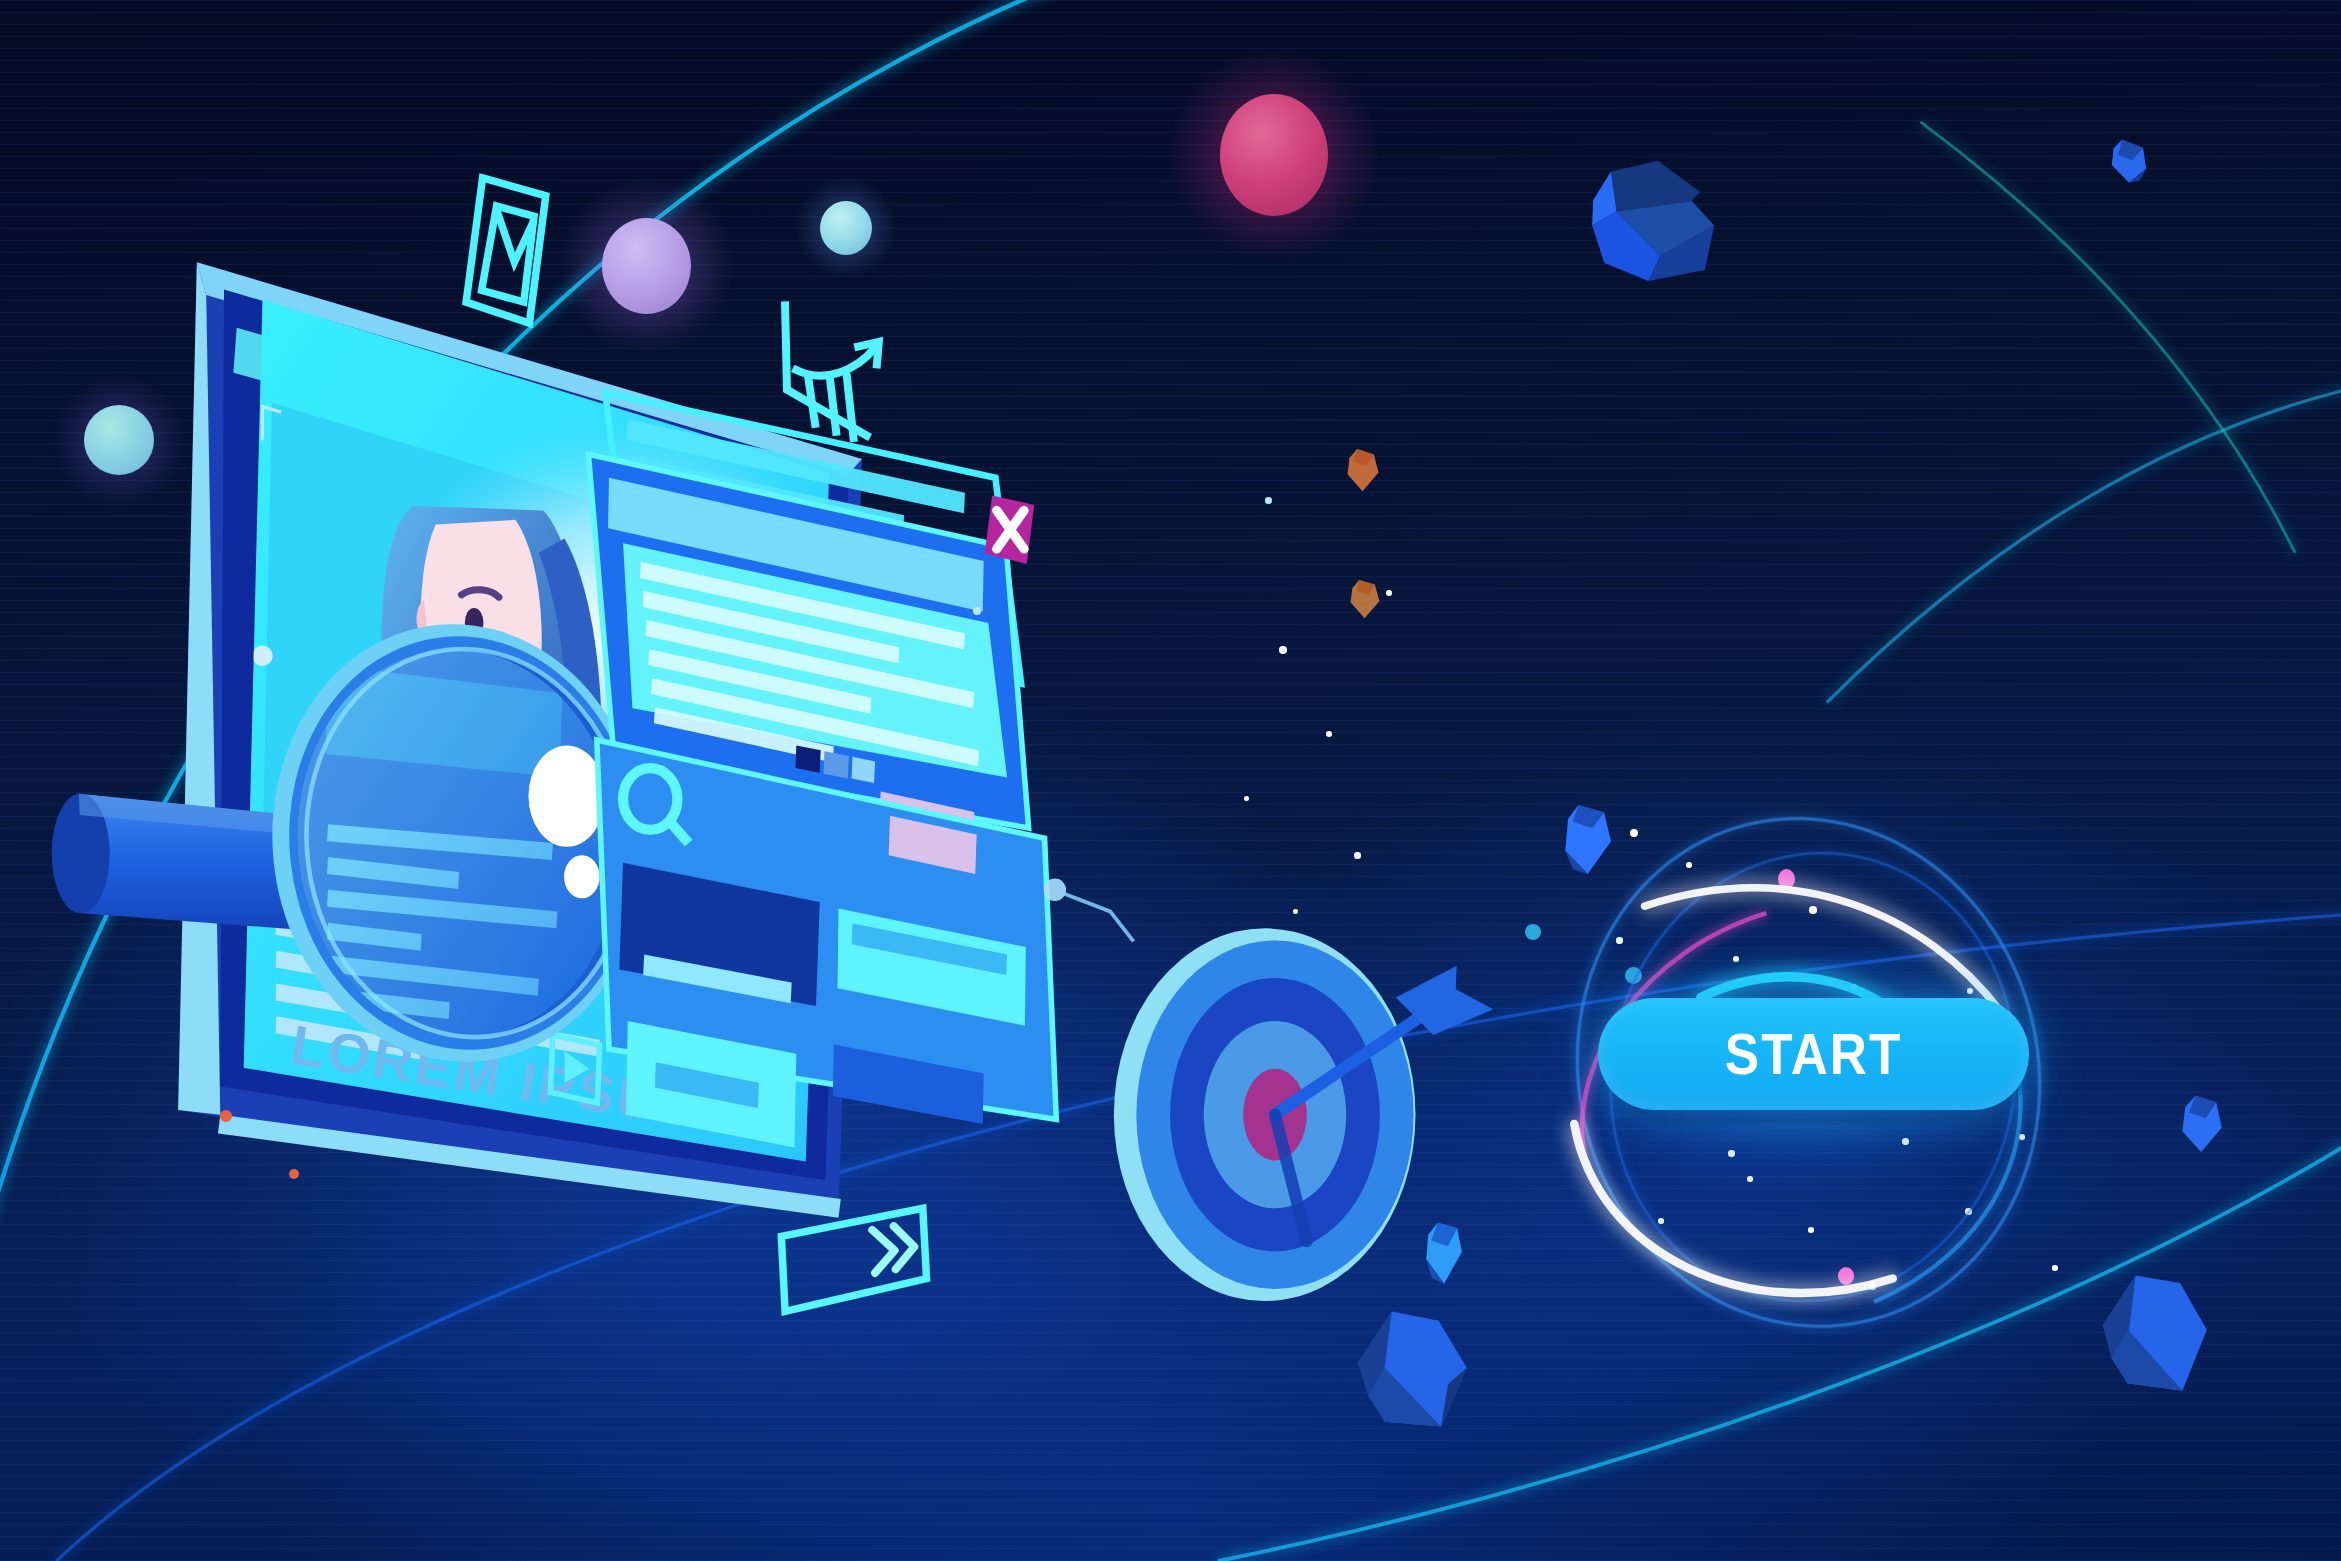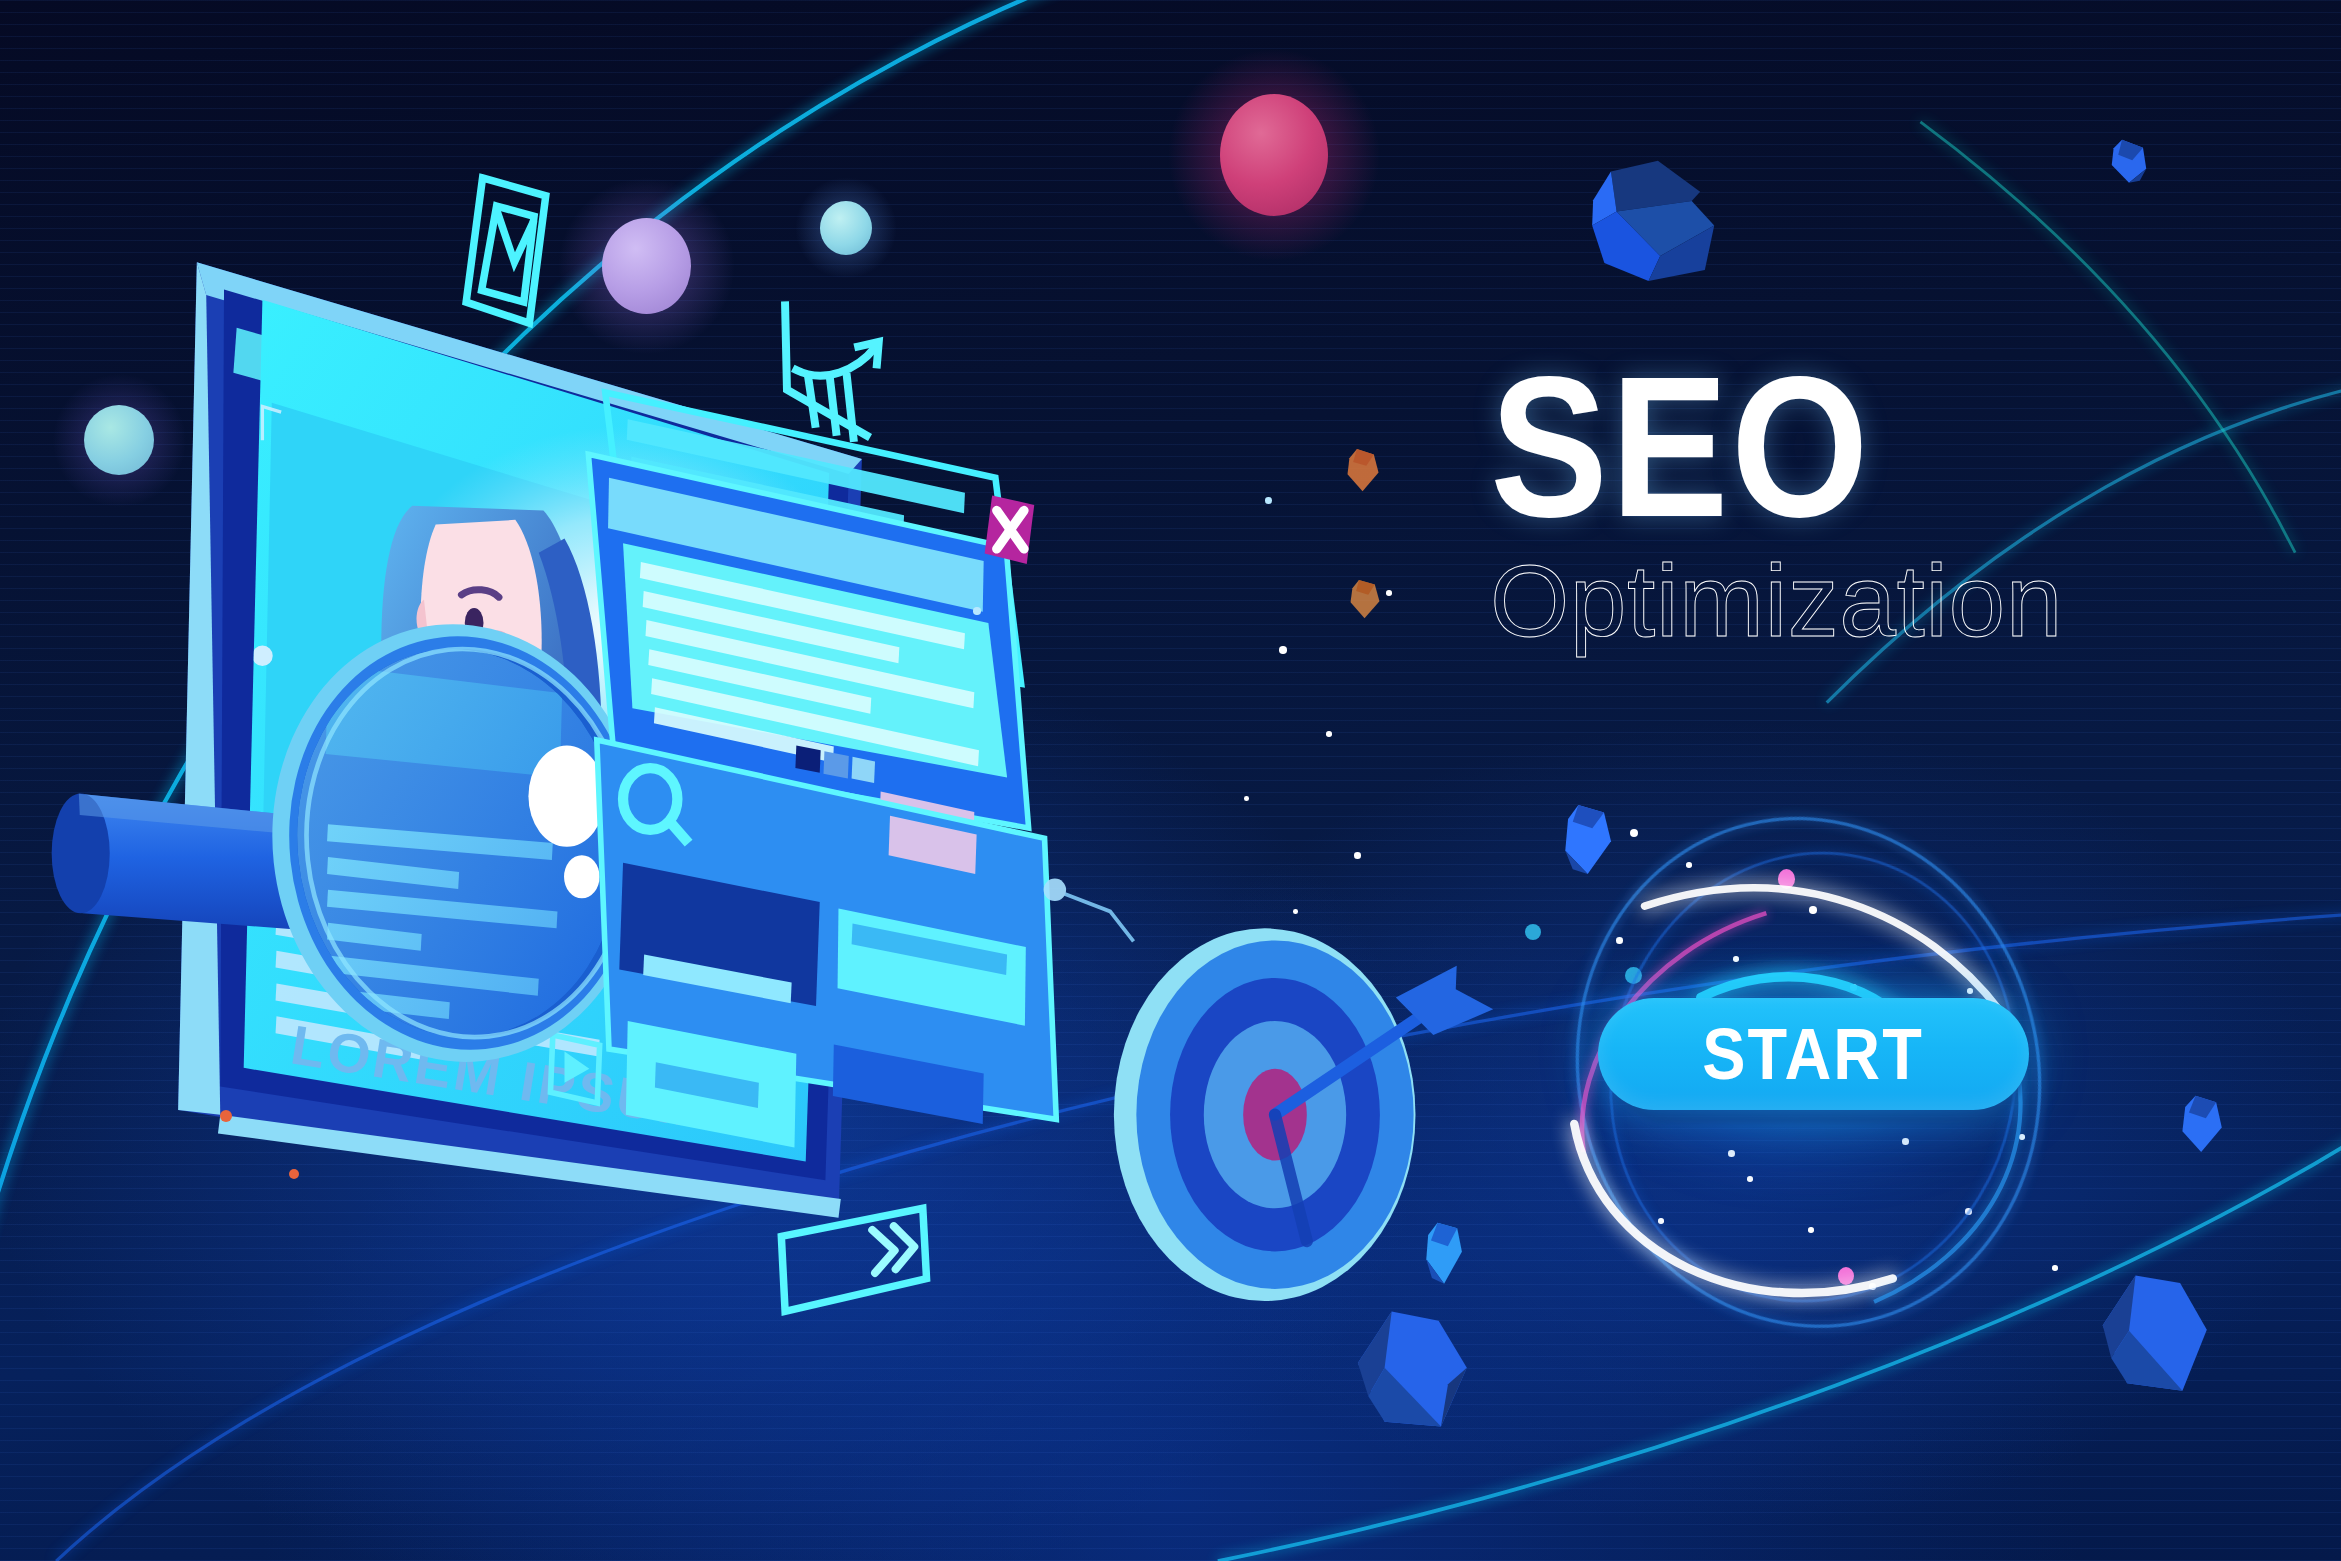--- a/index.html
+++ b/index.html
@@ -39,21 +39,21 @@
   #btnwrap{position:absolute;left:1504px;top:796px;width:609px;height:553px;}
   .btn-orbits{position:absolute;inset:0;}
   .btn-glow{position:absolute;left:75px;top:155px;width:468px;height:244px;border-radius:50%;
     background:radial-gradient(ellipse at 50% 50%, rgba(28,170,255,.45) 0%, rgba(20,110,230,.16) 45%, rgba(0,0,0,0) 72%);
     filter:blur(14px);}
   .start-btn{
     position:absolute;left:94px;top:202px;width:431px;height:112px;border:none;
     border-radius:56px;cursor:pointer;
     background:linear-gradient(180deg,#23c3fb 0%,#17b6f7 45%,#13a8f2 100%);
     box-shadow:0 0 52px rgba(30,175,255,.55), inset 0 -4.7px 19px rgba(255,255,255,.12);
-    color:#fff;font-size:72px;font-weight:700;letter-spacing:2.3px;
+    color:#fff;font-size:57px;font-weight:700;letter-spacing:2.3px;
     font-family:"Liberation Sans", sans-serif;
     display:flex;align-items:center;justify-content:center;
   }
   .start-btn span{transform:scaleX(.9);display:block;}
   .btn-shadow{position:absolute;left:109px;top:219px;width:412px;height:108px;border-radius:56px;
     background:rgba(10,40,110,.55);filter:blur(2.8px);}
   
   #illo{position:absolute;left:0;top:0;width:1499px;height:1561px;}
   .dot{position:absolute;border-radius:50%;background:#fff;}
 </style>
@@ -412,24 +412,20 @@
     <div class="dot" style="left:1625px;top:967px;width:17px;height:17px;background:#2ba8d8;"></div>
     <div class="dot" style="left:1525px;top:924px;width:16px;height:16px;background:#2ba8d8;"></div>
     <div class="dot" style="left:1653px;top:1026px;width:13px;height:13px;background:#2ba8d8;"></div>
     <div class="dot" style="left:1974px;top:1080px;width:14px;height:14px;background:#2ba8d8;"></div>
     <div class="dot" style="left:220px;top:1110px;width:12px;height:12px;background:#e8643c;"></div>
     <div class="dot" style="left:289px;top:1169px;width:10.3px;height:10.3px;background:#e8643c;"></div>
     <div class="dot" style="left:973px;top:607px;width:7.5px;height:7.5px;background:#b8e8ff;"></div>
     <div class="dot" style="left:1265px;top:497px;width:6.6px;height:6.6px;background:#b8e8ff;"></div>
   </div>
 
-  <div id="right">
-    <h1 class="seo-title">SEO</h1>
-    <div class="seo-sub">Optimization</div>
-  </div>
 
   <div id="btnwrap">
     <div class="btn-glow"></div>
     <svg class="btn-orbits" viewBox="0 0 1300 1180">
       <defs>
         <filter id="og" x="-70%" y="-70%" width="240%" height="240%">
           <feGaussianBlur stdDeviation="11" result="b"></feGaussianBlur>
           <feMerge>
               <feMergeNode in="b"></feMergeNode>
               <feMergeNode in="SourceGraphic"></feMergeNode>

